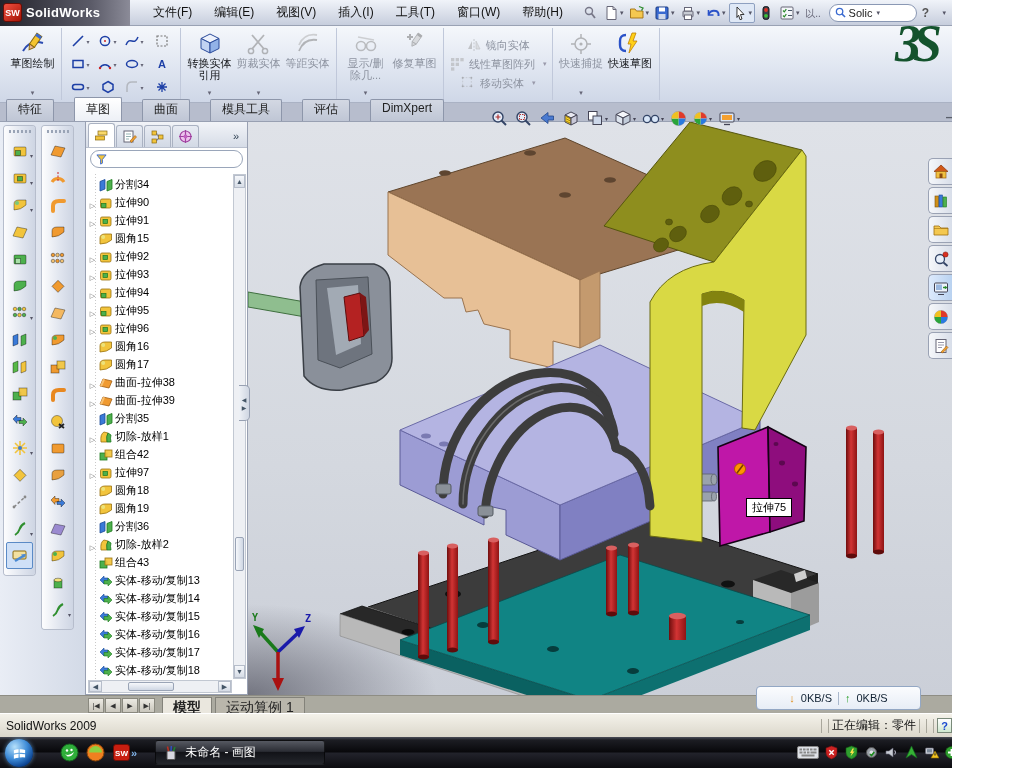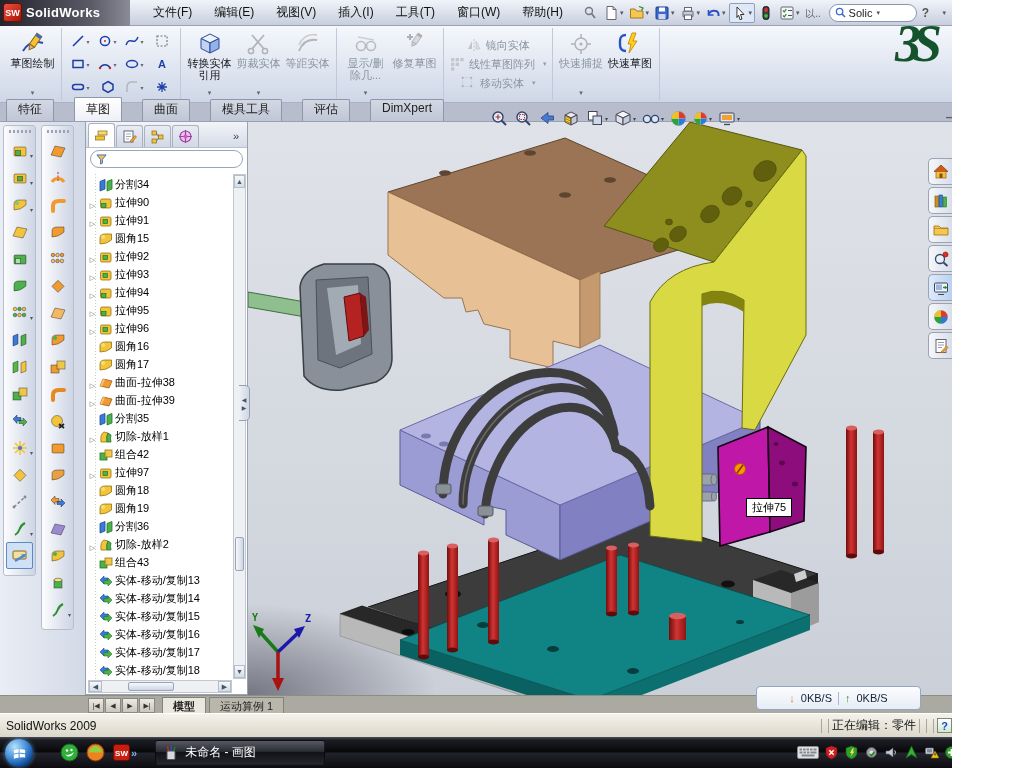--- a/index.html
+++ b/index.html
@@ -77,21 +77,21 @@
 .netpill .dn{color:#e09020;font-weight:bold}
 .netpill .up{color:#2aa02a;font-weight:bold}
 .netsep{width:1px;height:13px;background:#aab8cc}
 
 .taskpane{position:absolute;right:0;top:158px;width:24px;z-index:30;display:flex;flex-direction:column;gap:2px}
 .tpbtn{width:24px;height:27px;background:linear-gradient(90deg,#f5f7fa,#d8dee9);border:1px solid #9aa2b4;border-right:none;border-radius:5px 0 0 5px;display:flex;align-items:center;justify-content:center}
 .tpbtn.sel{background:linear-gradient(90deg,#ddeafc,#b9d2f0)}
 
 .modeltabs{position:absolute;left:0;top:695px;width:1024px;height:18px;background:#abaaa0;border-top:1px solid #8e8d84;display:flex;align-items:flex-end;padding-left:88px}
 .navbtn{width:16px;height:15px;background:linear-gradient(#eceae3,#c9c6bc);border:1px solid #8a897f;font-size:7px;display:flex;align-items:center;justify-content:center;color:#333;margin-right:1px}
-.mtab{font-size:11px;padding:1px 10px;height:16px;border:1px solid #83827a;border-bottom:none;background:#b9b6ab;color:#222;white-space:nowrap;margin-left:3px}
+.mtab{font-size:14px;padding:1px 10px;height:16px;border:1px solid #83827a;border-bottom:none;background:#b9b6ab;color:#222;white-space:nowrap;margin-left:3px}
 .mtab.active{background:#eae7de;font-weight:bold;margin-left:6px}
 .statusbar{position:absolute;left:0;top:713px;width:1024px;height:24px;background:linear-gradient(#f4f2ea,#dbd7cb);border-top:1px solid #fff;display:flex;align-items:center;font-size:12px;color:#111}
 .vsep{width:1px;height:14px;background:#a9a79c;margin:0 3px}
 .helpbox{width:15px;height:15px;border:1px solid #7a8a7a;background:linear-gradient(#fff,#cfe8cf);color:#1a4ad0;font-weight:bold;font-size:11px;display:flex;align-items:center;justify-content:center}
 
 .taskbar{position:absolute;left:0;top:737px;width:1024px;height:31px;background:linear-gradient(#4a4d57 0%,#1c1d23 10%,#08080b 48%,#22232b 52%,#0c0c10 100%);display:flex;align-items:center;padding-left:46px}
 .orb{position:absolute;left:5px;top:739px;width:28px;height:28px;border-radius:50%;background:radial-gradient(circle at 35% 28%,#b5e0fa,#3f8cd8 45%,#0c4492 75%,#062a5e);box-shadow:0 0 4px rgba(120,190,255,.6);display:flex;align-items:center;justify-content:center;z-index:5}
 .ql{display:flex;align-items:center;gap:7px;margin-left:14px}
 .qlchev{color:#7fb2e8;font-size:11px;font-weight:bold}
 .tasks{display:flex;align-items:center;gap:8px;margin-left:18px}

